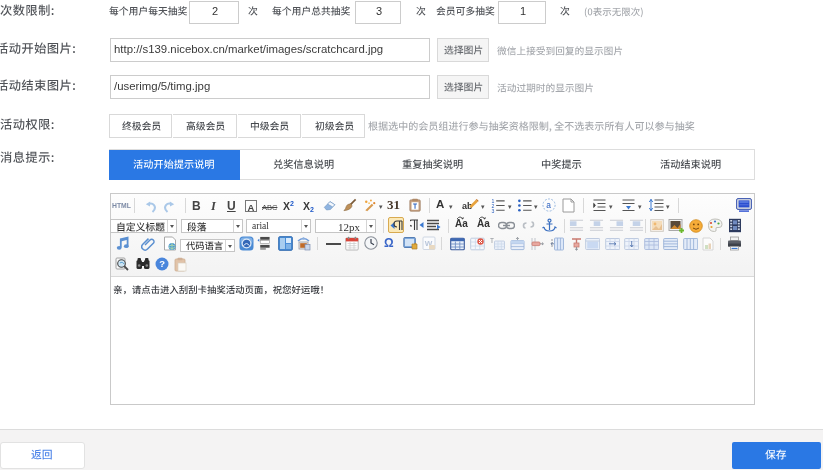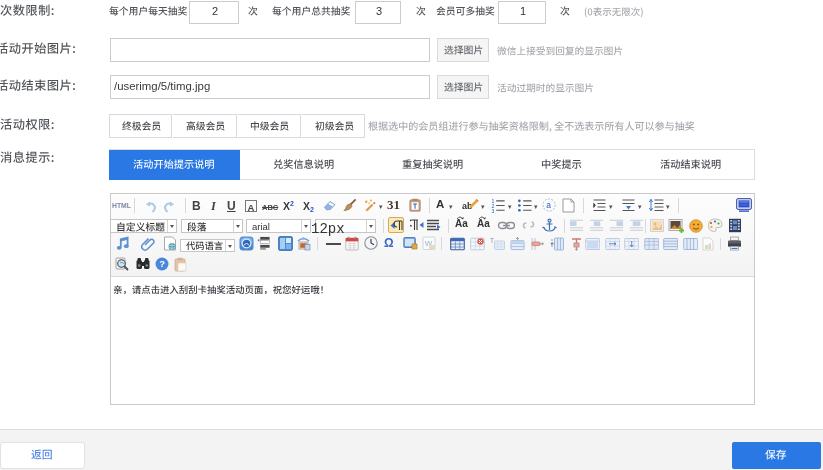--- a/index.html
+++ b/index.html
@@ -183,20 +183,21 @@
 <svg style="position:absolute;left:-4px;top:42.2px;overflow:visible" width="79.82" height="12.30" viewBox="0 -880 6489 1000" fill="#505358">
       <use href="#g24" x="0"></use>
       <use href="#g25" x="1033"></use>
       <use href="#g26" x="2065"></use>
       <use href="#g27" x="3098"></use>
       <use href="#g28" x="4130"></use>
       <use href="#g29" x="5163"></use>
       <use href="#g4" x="6195"></use>
     </svg>
 <div style="position:absolute;left:110px;top:38px;width:320px;height:24px;border:1px solid #ccc;background:#fff"></div>
+<div style="position:absolute;left:114px;top:42.5px;font-size:11.4px;color:#3a3a3a;font-family:'Liberation Sans',sans-serif">http://s139.nicebox.cn/market/images/scratchcard.jpg</div>
 <div style="position:absolute;left:437px;top:38px;width:52px;height:24px;border:1px solid #d9d9d9;background:#f5f5f5"></div>
 <svg style="position:absolute;left:444.4px;top:45px;overflow:visible" width="39.20" height="9.80" viewBox="0 -880 4000 1000" fill="#66696e">
       <use href="#g30" x="0"></use>
       <use href="#g31" x="1000"></use>
       <use href="#g28" x="2000"></use>
       <use href="#g29" x="3000"></use>
     </svg>
 <svg style="position:absolute;left:497px;top:45.5px;overflow:visible" width="126.10" height="9.70" viewBox="0 -880 13000 1000" fill="#a4a7ac">
       <use href="#g32" x="0"></use>
       <use href="#g33" x="1000"></use>
@@ -410,21 +411,21 @@
 <svg style="position:absolute;left:163px;top:200px" width="13" height="13" viewBox="0 0 13 13">
       <path d="M4.5 12 q-4 -3.5 -1.5 -6.8 q2.2 -2.8 5.8 -1" stroke="#aac8e8" stroke-width="2" fill="none"></path>
       <path d="M6.8 1.6 L11.2 4.2 L7 6.6 Z" fill="#aac8e8"></path>
     </svg>
 <div style="position:absolute;left:185px;top:198px;width:1px;height:15px;background:#d8d8d8"></div>
 <div style="position:absolute;left:192px;top:199px;font-family:'Liberation Sans',sans-serif;font-size:12px;font-weight:bold;color:#444">B</div>
 <div style="position:absolute;left:211px;top:199px;font-family:'Liberation Serif',serif;font-size:12.5px;font-style:italic;font-weight:bold;color:#444">I</div>
 <div style="position:absolute;left:227px;top:199px;font-family:'Liberation Sans',sans-serif;font-size:12px;font-weight:bold;color:#444;text-decoration:underline">U</div>
 <div style="position:absolute;left:245px;top:200px;width:12px;height:12px;border:1px solid #777"></div>
 <div style="position:absolute;left:247.5px;top:201.5px;font-family:'Liberation Sans',sans-serif;font-size:9.5px;font-weight:bold;color:#444">A</div>
-<div style="position:absolute;left:262px;top:203px;font-family:'Liberation Sans',sans-serif;font-size:7.5px;font-weight:bold;color:#444;text-decoration:line-through">ABC</div>
+<div style="position:absolute;left:262px;top:203px;font-family:'Liberation Sans',sans-serif;font-size:7.5px;font-weight:normal;color:#444;text-decoration:line-through">ABC</div>
 <div style="position:absolute;left:283px;top:200px;font-family:'Liberation Sans',sans-serif;font-size:10.5px;font-weight:bold;color:#3b3b3b">X<span style="font-size:7px;color:#1a56c8;vertical-align:4px">2</span></div>
 <div style="position:absolute;left:303px;top:200px;font-family:'Liberation Sans',sans-serif;font-size:10.5px;font-weight:bold;color:#3b3b3b">X<span style="font-size:7px;color:#1a56c8;vertical-align:-2px">2</span></div>
 <svg style="position:absolute;left:322px;top:199px" width="16" height="14" viewBox="0 0 16 16">
       <path d="M1.5 9.5 L8 3 l5.5 3.5 L8.5 12 l-4.5 0.5 Z" fill="#8fb4e0" stroke="#6f94c0" stroke-width="0.7"></path>
       <path d="M8 3 l5.5 3.5 L11 9 L5.2 5.8 Z" fill="#f4f8fd" stroke="#6f94c0" stroke-width="0.7"></path>
     </svg>
 <svg style="position:absolute;left:342px;top:198px" width="16" height="15" viewBox="0 0 16 16">
       <path d="M14 1.5 L8.5 7" stroke="#7a5a38" stroke-width="1.8"></path>
       <path d="M9 6 q1.5 1.5 1 3 q-2 4 -8.5 4.5 q2 -2 2.5 -4.5 q0.5 -2.5 5 -3 Z" fill="#bd8f58" stroke="#8a6a42" stroke-width="0.6"></path>
     </svg>
@@ -512,25 +513,25 @@
 <div style="position:absolute;left:181px;top:219px;width:62px;height:13.5px;border:1px solid #c5c5c5;background:#fff"></div>
 <div style="position:absolute;left:233px;top:220px;width:1px;height:11.5px;background:#d5d5d5"></div>
 <div style="position:absolute;left:236px;top:225px;width:0;height:0;border-left:2.5px solid transparent;border-right:2.5px solid transparent;border-top:3.5px solid #555"></div>
 <svg style="position:absolute;left:187px;top:221.6px;overflow:visible" width="19.60" height="9.80" viewBox="0 -880 2000 1000" fill="#333">
       <use href="#g102" x="0"></use>
       <use href="#g103" x="1000"></use>
     </svg>
 <div style="position:absolute;left:246px;top:219px;width:65px;height:13.5px;border:1px solid #c5c5c5;background:#fff"></div>
 <div style="position:absolute;left:301px;top:220px;width:1px;height:11.5px;background:#d5d5d5"></div>
 <div style="position:absolute;left:304px;top:225px;width:0;height:0;border-left:2.5px solid transparent;border-right:2.5px solid transparent;border-top:3.5px solid #555"></div>
-<div style="position:absolute;left:252px;top:221px;font-family:Liberation Sans, sans-serif;font-size:9.5px;color:#333">arial</div>
+<div style="position:absolute;left:252px;top:221px;font-family:Liberation Serif, serif;font-size:9.5px;color:#333">arial</div>
 <div style="position:absolute;left:315px;top:219px;width:61px;height:13.5px;border:1px solid #c5c5c5;background:#fff"></div>
 <div style="position:absolute;left:366px;top:220px;width:1px;height:11.5px;background:#d5d5d5"></div>
 <div style="position:absolute;left:369px;top:225px;width:0;height:0;border-left:2.5px solid transparent;border-right:2.5px solid transparent;border-top:3.5px solid #555"></div>
-<div style="position:absolute;left:311px;top:221px;font-family:Liberation Mono, monospace;font-size:14px;color:#333">12px</div>
+<div style="position:absolute;left:338px;top:221px;font-family:Liberation Serif, serif;font-size:11px;color:#333">12px</div>
 <div style="position:absolute;left:383px;top:219px;width:1px;height:14px;background:#d8d8d8"></div>
 <div style="position:absolute;left:388px;top:217px;width:16px;height:16px;background:#fbe9b8;border:1px solid #d8aa50;border-radius:2px"></div>
 <svg style="position:absolute;left:390px;top:220px" width="13" height="11" viewBox="0 0 13 11">
       <path d="M0.5 5.5 l4 -3.5 v7 Z" fill="#3a78d0"></path>
       <path d="M9.5 1 v9 M12 1 v9 M7 1 h5 M7 1 a3 3 0 0 0 0 6" stroke="#3b3b3b" stroke-width="1.1" fill="none"></path>
     </svg>
 <svg style="position:absolute;left:410px;top:219px" width="14" height="12" viewBox="0 0 14 12">
       <path d="M4.5 1 v10 M7 1 v10 M2 1 h6 M2 1 a3 3 0 0 0 0 6" stroke="#3b3b3b" stroke-width="1.1" fill="none"></path>
       <path d="M13.5 3 l-4 3 l4 3 Z" fill="#3a78d0"></path>
     </svg>

